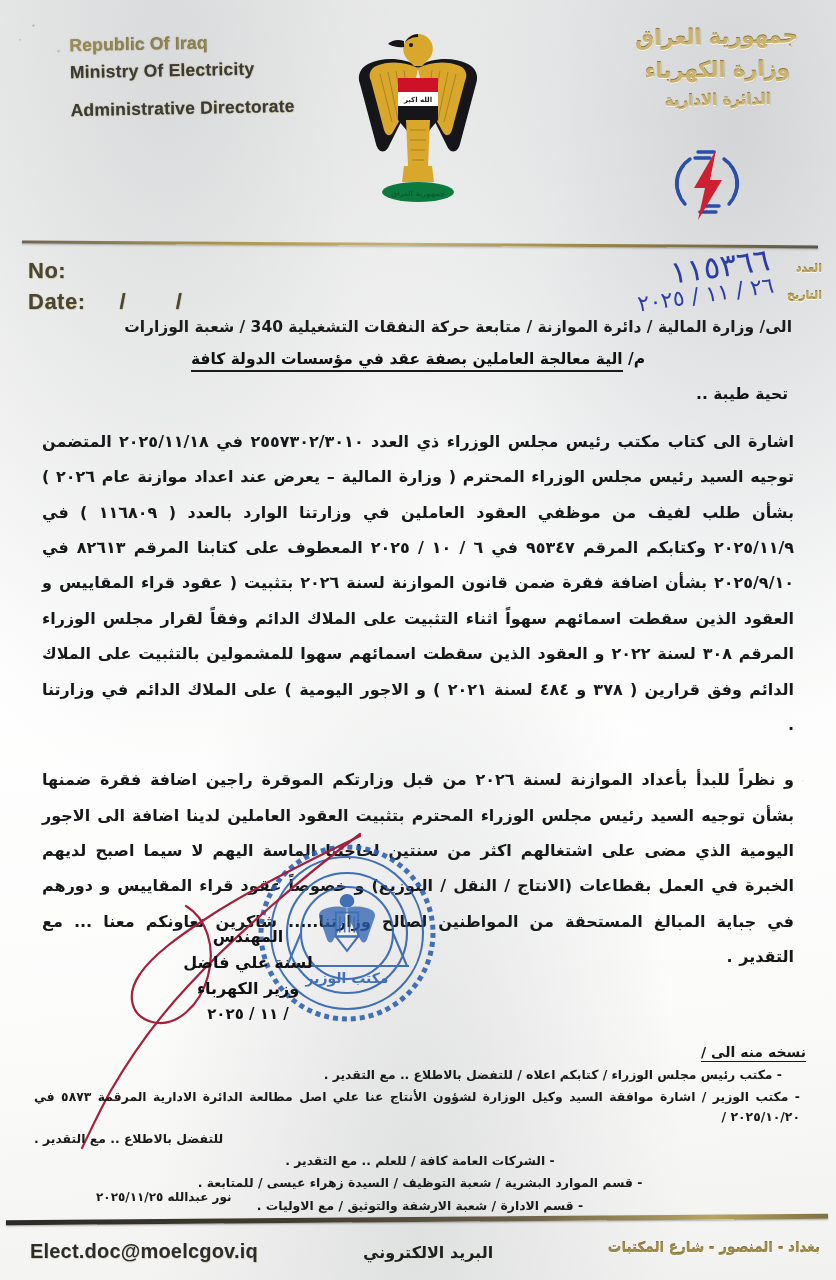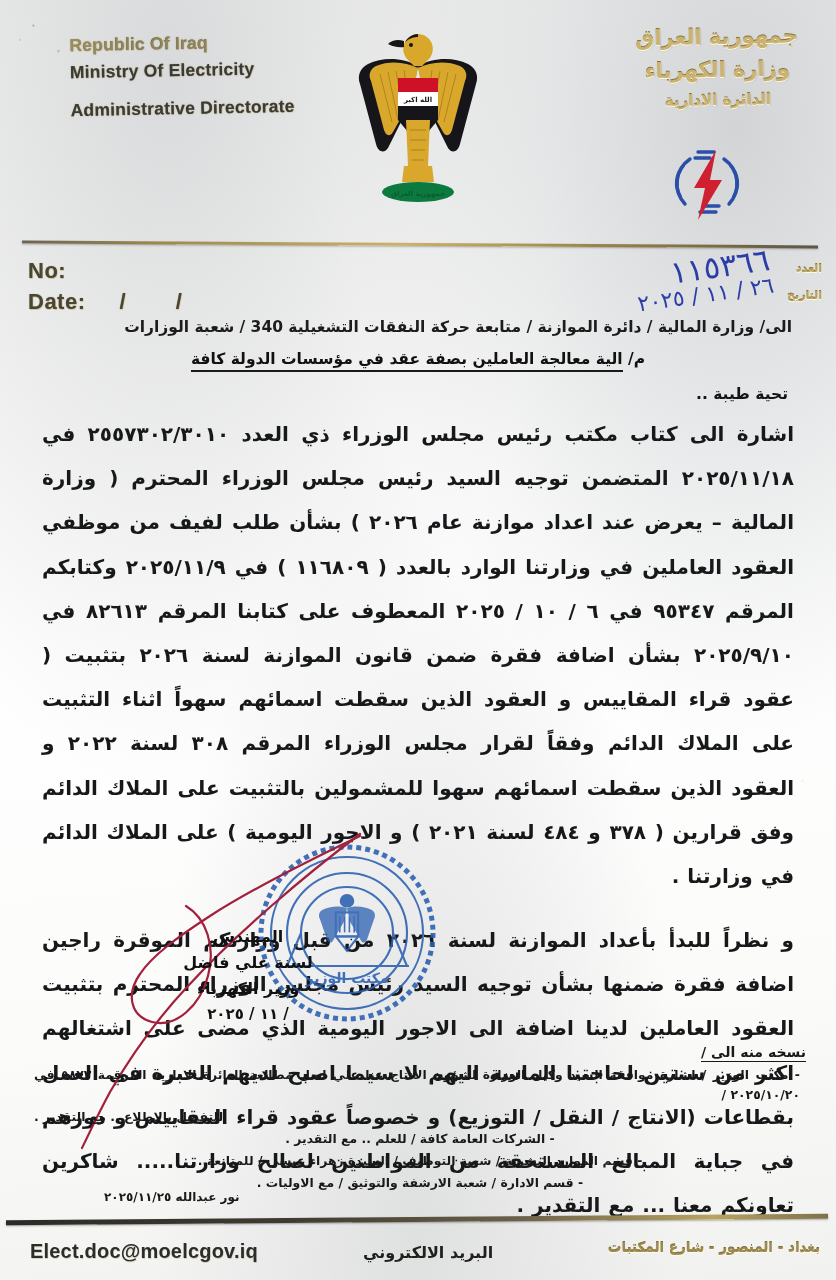--- a/index.html
+++ b/index.html
@@ -146,23 +146,23 @@
   }
 
   
   .body-wrap{
     position:absolute;top:412px;right:42px;left:42px;
     direction:rtl;text-align:justify;
     font-family:"DejaVu Sans", sans-serif;
     color:#16181a;
   }
   .para{
-    font-size:20px;font-weight:700;line-height:2.21;
+    font-size:16px;font-weight:700;line-height:2.21;
     text-align:justify;text-justify:inter-word;
-    margin:0 0 13px 0;
+    margin:12px 0 13px 0;
     word-spacing:1px;
   }
   .para.p2{margin-top:20px;}
 
   
   .sig{
     position:absolute;top:924px;left:118px;width:260px;
     direction:rtl;text-align:center;
     font-family:"DejaVu Sans", sans-serif;
     font-size:16px;font-weight:700;color:#111;
@@ -196,21 +196,21 @@
   .cc-item.c2b{text-align:left;padding-right:0;}
   .cc-item.c3{text-align:center;}
   .cc-item.c4{text-align:center;}
   .cc-item.c5{text-align:center;}
 
   .typist{
     position:absolute;top:1189px;left:96px;
     direction:rtl;text-align:center;
     font-family:"DejaVu Sans", sans-serif;
     font-size:12px;font-weight:700;color:#1a1a1a;
-    line-height:1.4;white-space:nowrap;margin-left:8px;
+    line-height:1.4;white-space:nowrap;
   }
 
   
   .foot-rule{
     position:absolute;top:1217px;left:6px;right:8px;height:5px;
     background:linear-gradient(90deg,#2b2a26 0%,#403c31 35%,#6a6049 62%,#b8a35f 86%,#7d7148 100%);
     transform:rotate(-.45deg);
     box-shadow:0 1px 2px rgba(0,0,0,.3);
   }
   .foot-mail{
@@ -379,20 +379,21 @@
     <div>المهندس</div>
     <div>لسنة علي فاضل</div>
     <div>وزير الكهرباء</div>
     <div class="date">/ ١١ / ٢٠٢٥</div>
   </div>
 
   <div class="cc">
     <div class="cc-title">
       <span>نسخه منه الى /</span>
     </div>
+    <div class="cc-item c1">- مكتب رئيس مجلس الوزراء / كتابكم اعلاه / للتفضل بالاطلاع .. مع التقدير .</div>
     <div class="cc-item c2">- مكتب الوزير / اشارة موافقة السيد وكيل الوزارة لشؤون الأنتاج عنا علي اصل مطالعة الدائرة الادارية المرقمة ٥٨٧٣ في ٢٠٢٥/١٠/٢٠ /</div>
     <div class="cc-item c2b">للتفضل بالاطلاع .. مع التقدير .</div>
     <div class="cc-item c3">- الشركات العامة كافة / للعلم .. مع التقدير .</div>
     <div class="cc-item c4">-  قسم الموارد البشرية / شعبة التوظيف / السيدة زهراء عيسى / للمتابعة  .</div>
     <div class="cc-item c5">- قسم الادارة / شعبة الارشفة والتوثيق / مع الاوليات .</div>
   </div>
 
   <div class="typist">
     <span>نور عبدالله</span>
     <span>٢٠٢٥/١١/٢٥</span>

